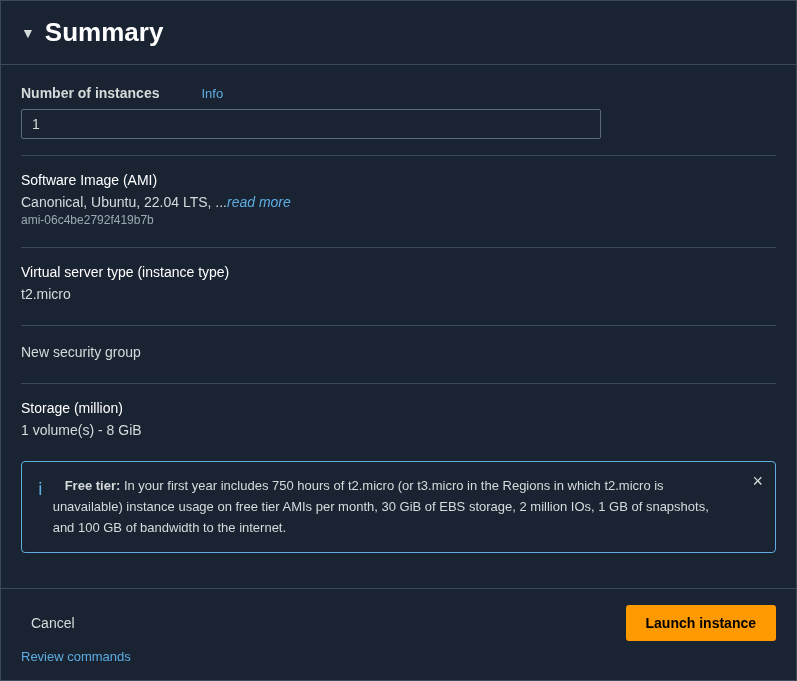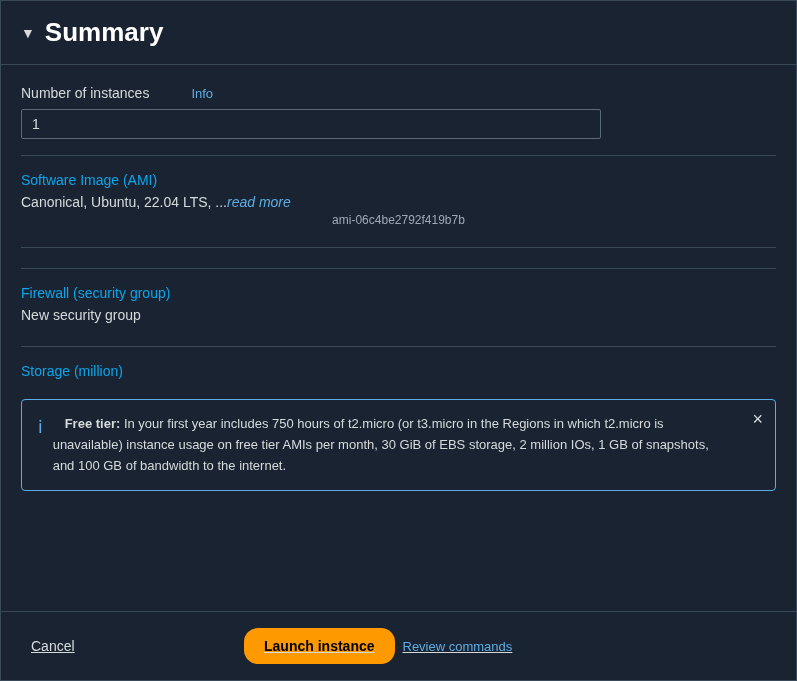--- a/index.html
+++ b/index.html
@@ -58,21 +58,21 @@
     .field-label-row {
       display: flex;
       align-items: center;
       gap: 10px;
       margin-bottom: 8px;
     }
 
     .field-label {
       color: #d5dbdb;
       font-size: 14px;
-      font-weight: 400;
+      font-weight: 700;
     }
 
     .info-link {
       color: #5dade2;
       font-size: 13px;
       cursor: pointer;
       text-decoration: none;
       padding-left: 32px;
     }
 
@@ -87,36 +87,35 @@
       outline: none;
     }
 
     .divider {
       border: none;
       border-top: 1px solid #3a4a5a;
       margin: 8px 0 16px 0;
     }
 
     .section-label {
-      color: #0ea5e9;
+      color: #ffffff;
       font-size: 14px;
       font-weight: 500;
       margin-bottom: 4px;
     }
 
     .section-value {
       color: #d5dbdb;
       font-size: 14px;
       line-height: 1.5;
     }
 
     .section-value-small {
       color: #9daab6;
       font-size: 12px;
-      text-align: center;
     }
 
     .read-more-link {
       color: #5dade2;
       cursor: pointer;
       text-decoration: none;
       font-style: italic;
     }
 
     .info-box {
@@ -165,23 +164,22 @@
       cursor: pointer;
       line-height: 1;
     }
 
     .panel-footer {
       padding: 16px 20px;
       border-top: 1px solid #3a4a5a;
       display: flex;
       align-items: center;
       justify-content: space-between;
-      flex-direction: row;
+      flex-direction: column;
       gap: 8px;
-      text-decoration: underline;
     }
 
     .footer-row1 {
       display: flex;
       align-items: center;
       justify-content: space-between;
       width: 100%;
     }
 
     .footer-row2 {
@@ -201,21 +199,21 @@
     }
 
     .launch-btn {
       background-color: #f90;
       color: #000000;
       border: none;
       font-size: 14px;
       font-weight: 700;
       padding: 10px 20px;
       cursor: pointer;
-      border-radius: 14px;
+      border-radius: 3px;
     }
 
     .review-commands-link {
       color: #5dade2;
       font-size: 13px;
       cursor: pointer;
       text-decoration: none;
     }
 
     .section-block {
@@ -247,33 +245,35 @@
       <div class="section-label">Software Image (AMI)</div>
       <div class="section-value">
         <span>Canonical, Ubuntu, 22.04 LTS, ...</span><a class="read-more-link" href="#">read more</a>
       </div>
       <div class="section-value-small">ami-06c4be2792f419b7b</div>
     </div>
 
     <hr class="divider">
 
     <div class="section-block">
-    </div>
-
-    <hr class="divider">
-
-    <div class="section-block">
-      <div class="section-label">Firewall (security group)</div>
+      <div class="section-label">Virtual server type (instance type)</div>
+      <div class="section-value">t2.micro</div>
+    </div>
+
+    <hr class="divider">
+
+    <div class="section-block">
       <div class="section-value">New security group</div>
     </div>
 
     <hr class="divider">
 
     <div class="section-block">
       <div class="section-label">Storage (million)</div>
+      <div class="section-value">1 volume(s) - 8 GiB</div>
     </div>
 
     <div class="info-box">
       <div class="info-box-content">
         <span class="info-circle-icon">ℹ</span>
         <div class="info-box-text">
           <strong>Free tier:</strong><span> In your first year includes 750 hours of t2.micro (or t3.micro in the Regions in which t2.micro is unavailable) instance usage on free tier AMIs per month, 30 GiB of EBS storage, 2 million IOs, 1 GB of snapshots, and 100 GB of bandwidth to the internet.</span>
         </div>
       </div>
       <button class="close-btn">×</button>

